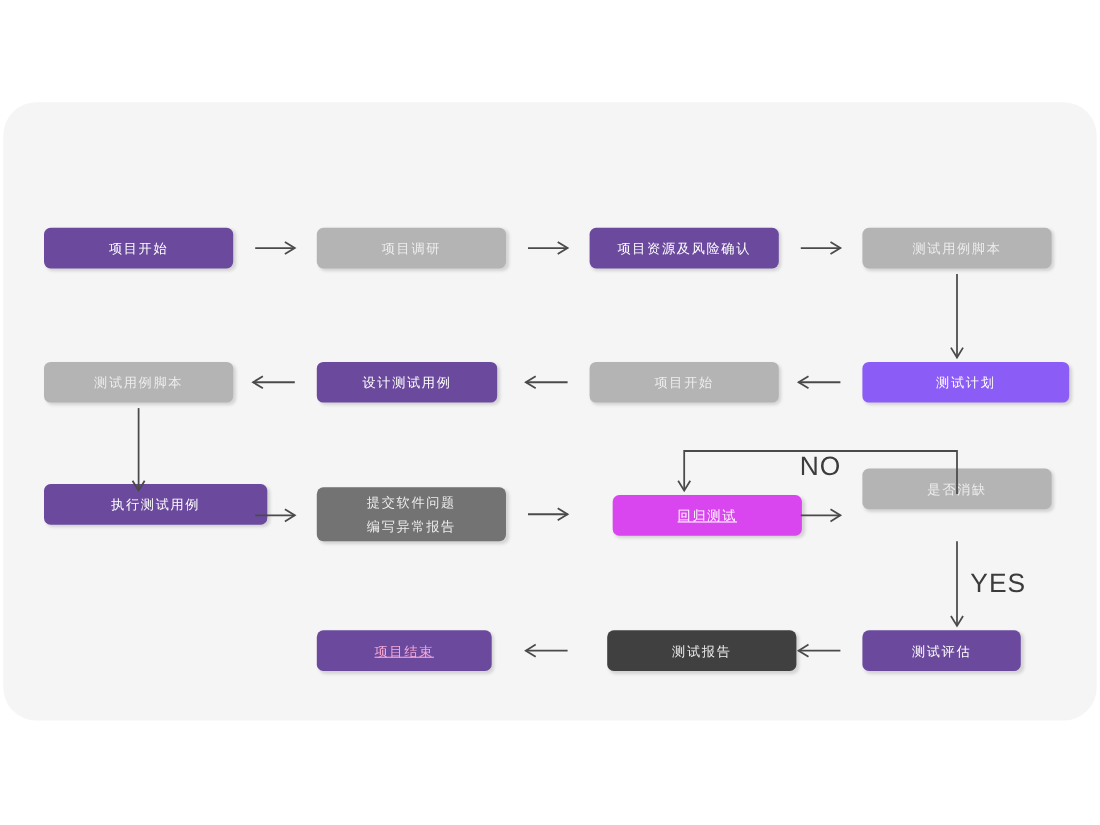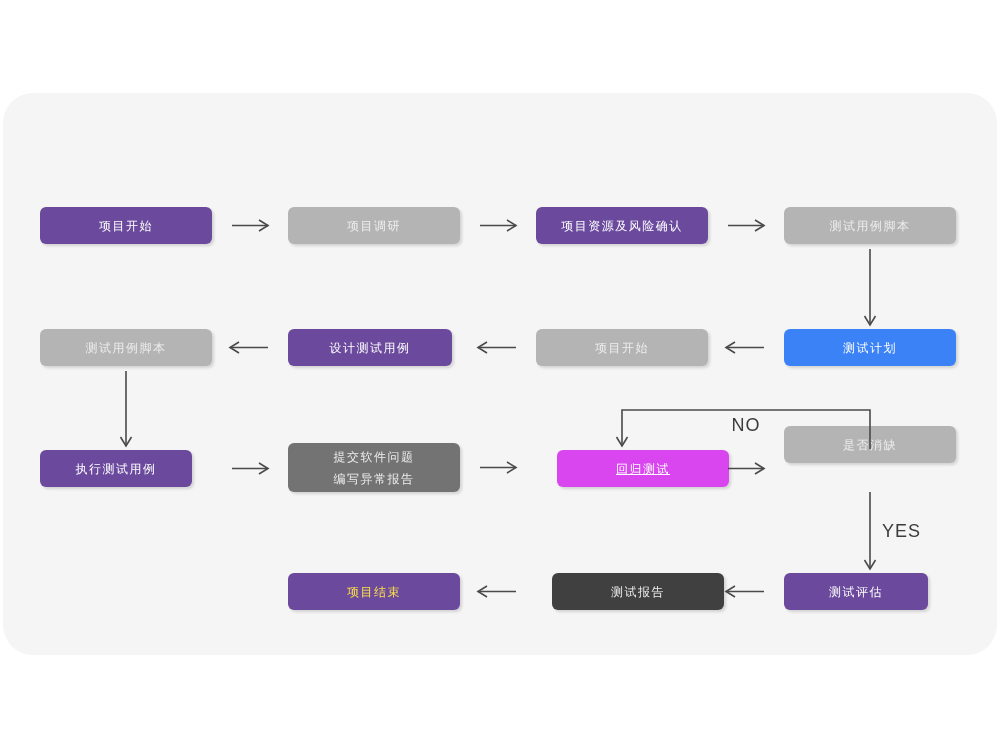--- a/index.html
+++ b/index.html
@@ -27,43 +27,43 @@
     font-size:12px;letter-spacing:1.5px;line-height:22px;
     text-align:center;white-space:pre-line;
     box-shadow:2px 2px 3px rgba(0,0,0,0.14);
   }
   .node.purple{color:#ffffff;}
   .node.gray{color:#ededed;}
   svg.arrows{position:absolute;left:0;top:0;pointer-events:none;}
   svg.arrows polyline{fill:none;stroke-width:1.6px;}
   .edge-label{
     position:absolute;
-    font-size:18px;letter-spacing:1px;color:#3c3c3c;
+    font-size:24px;letter-spacing:1px;color:#3c3c3c;
   }
 </style>
 </head>
 <body>
 
 <div class="page">
   <div class="card" style="background: rgb(245, 245, 245);"></div>
   <div id="nodes-layer">
       <div class="node purple" style="left: 40px; top: 207px; width: 172px; height: 37px; background: rgb(107, 74, 158); color: rgb(255, 255, 255);">项目开始</div>
       <div class="node gray" style="left: 288px; top: 207px; width: 172px; height: 37px; background: rgb(180, 180, 180); color: rgb(237, 237, 237);">项目调研</div>
       <div class="node purple" style="left: 536px; top: 207px; width: 172px; height: 37px; background: rgb(107, 74, 158); color: rgb(255, 255, 255);">项目资源及风险确认</div>
       <div class="node gray" style="left: 784px; top: 207px; width: 172px; height: 37px; background: rgb(180, 180, 180); color: rgb(237, 237, 237);">测试用例脚本</div>
       <div class="node gray" style="left: 40px; top: 329px; width: 172px; height: 37px; background: rgb(180, 180, 180); color: rgb(237, 237, 237);">测试用例脚本</div>
       <div class="node purple" style="left: 288px; top: 329px; width: 164px; height: 37px; background: rgb(107, 74, 158); color: rgb(255, 255, 255);">设计测试用例</div>
       <div class="node gray" style="left: 536px; top: 329px; width: 172px; height: 37px; background: rgb(180, 180, 180); color: rgb(237, 237, 237);">项目开始</div>
-      <div class="node purple" style="left: 784px; top: 329px; width: 172px; height: 37px; background: #3b82f6; color: rgb(255, 255, 255);">测试计划</div>
-      <div class="node purple" style="left: 40px; top: 450px; width: 152px; height: 37px; background: rgb(107, 74, 158); color: rgb(255, 255, 255);">执行测试用例</div>
+      <div class="node purple" style="left: 784px; top: 329px; width: 188px; height: 37px; background: #8b5cf6; color: rgb(255, 255, 255);">测试计划</div>
+      <div class="node purple" style="left: 40px; top: 440px; width: 203px; height: 37px; background: rgb(107, 74, 158); color: rgb(255, 255, 255);">执行测试用例</div>
       <div class="node gray" style="left: 288px; top: 443px; width: 172px; height: 49px; background: #737373; color: rgb(237, 237, 237);">提交软件问题
 编写异常报告</div>
       <div class="node purple" style="left: 557px; top: 450px; width: 172px; height: 37px; background: #d946ef; color: rgb(255, 255, 255); text-decoration: underline;">回归测试</div>
       <div class="node gray" style="left: 784px; top: 426px; width: 172px; height: 37px; background: rgb(180, 180, 180); color: rgb(237, 237, 237);">是否消缺</div>
-      <div class="node purple" style="left: 288px; top: 573px; width: 172px; height: 37px; background: rgb(107, 74, 158); color: #fde047;">项目结束</div>
+      <div class="node purple" style="left: 288px; top: 573px; width: 159px; height: 37px; background: rgb(107, 74, 158); color: #f9a8d4; text-decoration: underline;">项目结束</div>
       <div class="node gray" style="left: 552px; top: 573px; width: 172px; height: 37px; background: #404040; color: rgb(237, 237, 237);">测试报告</div>
       <div class="node purple" style="left: 784px; top: 573px; width: 144px; height: 37px; background: rgb(107, 74, 158); color: rgb(255, 255, 255);">测试评估</div>
     </div>
   <svg class="arrows" id="arrows-layer" width="1000" height="750" viewBox="0 0 1000 750">
       <g>
         <polyline stroke="#4a4a4a" points="232,225.5 268,225.5"></polyline>
         <polyline stroke="#4a4a4a" points="259,231 268,225.5 259,220"></polyline>
       </g>
       <g>
         <polyline stroke="#4a4a4a" points="480,225.5 516,225.5"></polyline>

